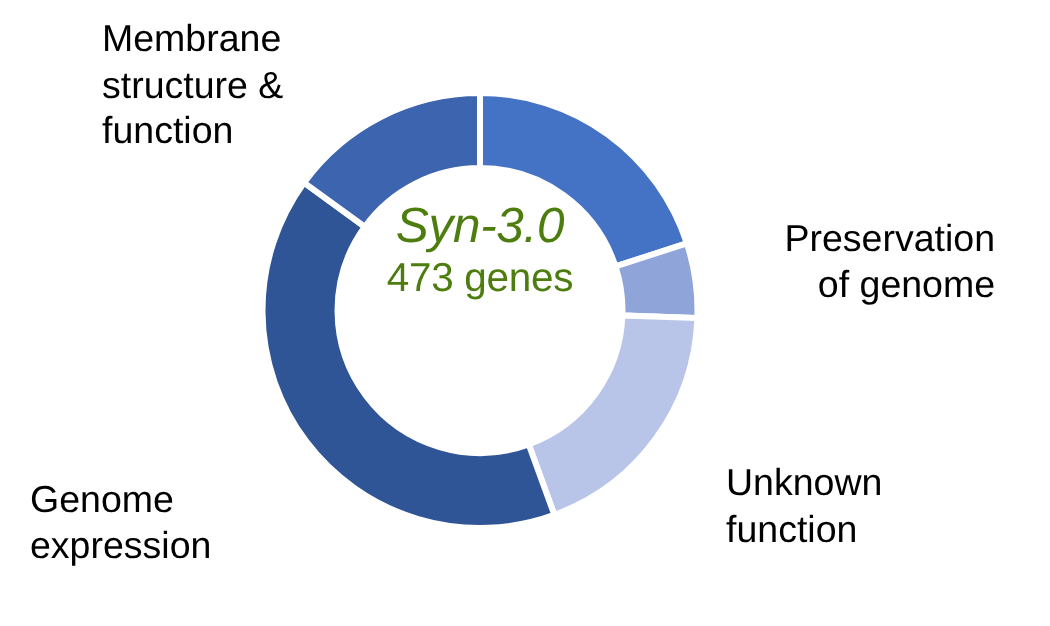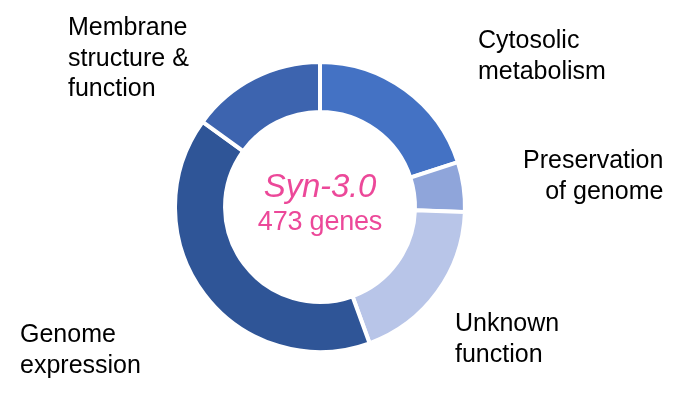--- a/index.html
+++ b/index.html
@@ -23,24 +23,24 @@
     position: absolute;
     left: 0;
     top: 0;
     width: 700px;
     height: 417px;
     display: block;
   }
   .center-text {
     position: absolute;
     left: 215px;
-    top: 168px;
+    top: 132px;
     width: 210px;
     text-align: center;
-    color: #ec4899;
+    color: #4d7c0f;
     line-height: 1.08;
     pointer-events: none;
   }
   .center-title {
     font-size: 33px;
     font-style: italic;
     letter-spacing: -0.2px;
     white-space: nowrap;
   }
   .center-sub {
@@ -52,21 +52,21 @@
   .slice-label {
     position: absolute;
     color: #000000;
     font-size: 25px;
     line-height: 1.22;
     white-space: pre-line;
   }
   .lbl-membrane   { left: 22px;  top: 11px;  text-align: left; margin-left: 46px; }
   .lbl-cytosolic  { left: 478px; top: 24px;  text-align: left; }
   .lbl-preserve   { left: 523px; top: 144px; text-align: right; }
-  .lbl-unknown    { left: 455px; top: 307px; text-align: left; }
+  .lbl-unknown    { left: 484px; top: 307px; text-align: left; }
   .lbl-genome     { left: 20px;  top: 318px; text-align: left; }
 </style>
 </head>
 <body>
 
 <div id="figure">
 
   <svg id="donut-svg" viewBox="0 0 700 417" aria-hidden="true">
     <g transform="translate(320,207)">
 
@@ -84,22 +84,20 @@
 
   <div class="center-text">
     <div class="center-title">Syn-3.0</div>
     <div class="center-sub">473 genes</div>
   </div>
 
   <div class="slice-label lbl-membrane">Membrane
 structure &amp;
 function</div>
 
-  <div class="slice-label lbl-cytosolic">Cytosolic
-metabolism</div>
 
   <div class="slice-label lbl-preserve">Preservation
 of genome</div>
 
   <div class="slice-label lbl-unknown">Unknown
 function</div>
 
   <div class="slice-label lbl-genome">Genome
 expression</div>
 

